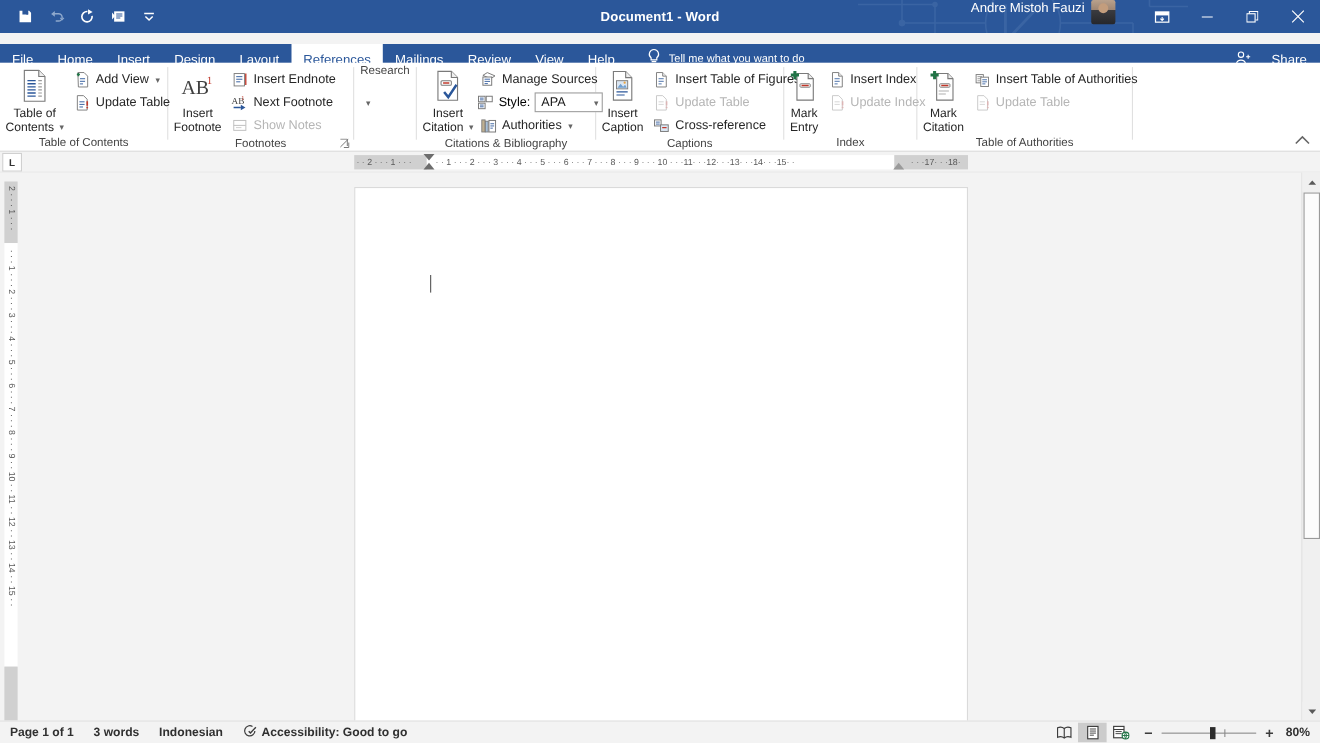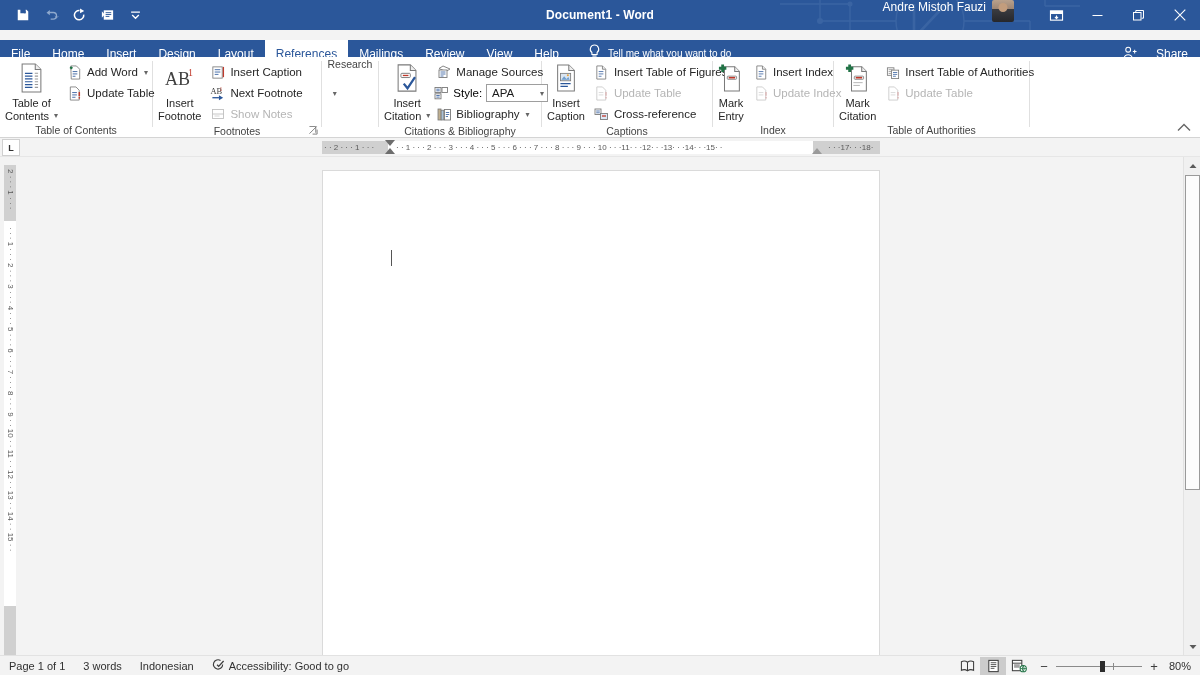--- a/index.html
+++ b/index.html
@@ -176,21 +176,21 @@
   .vs-btn.up { top: 0; } .vs-btn.down { bottom: 0; }
   .vs-thumb {
     position: absolute; left: 1px; top: 18px; width: 15px; height: 315px;
     background: #fcfcfc; border: 1px solid #9a9a9a;
   }
 
   
   .statusbar {
     position: absolute; bottom: 0; left: 0; width: 1200px; height: 20px;
     background: #f3f3f3; border-top: 1px solid #e2e2e2;
-    display: flex; align-items: center; font-size: 11px; color: #303030;
+    display: flex; align-items: center; font-size: 11px; color: #303030; font-weight: bold;
   }
   .sb-item { padding: 0 9px; display: flex; align-items: center; gap: 4px; white-space: nowrap; }
   .sb-right { position: absolute; right: 0; top: 0; height: 20px; display: flex; align-items: center; }
   .view-btn {
     width: 26px; height: 18px; display: flex; align-items: center; justify-content: center;
     color: #3c3c3c;
   }
   .view-btn.active { background: #ccc; }
   .zoom-wrap { display: flex; align-items: center; gap: 6px; padding: 0 8px 0 6px; }
   .zoom-track { position: relative; width: 86px; height: 1px; background: #8a8a8a; }
@@ -347,21 +347,21 @@
         </div>
         <div class="small-col" style="margin-left:6px">
           <div class="small-btn">
             <span class="small-ico">
               <svg width="14" height="15" viewBox="0 0 14 16">
                   <path d="M2.5 1h6l3.5 3.5V15h-9z" fill="#fff" stroke="#7a7a7a" stroke-width=".9"></path>
                   <path d="M4.5 7h5M4.5 9.5h5M4.5 12h3" stroke="#2b579a" stroke-width=".9"></path>
                   <path d="M3 1.5v3M1.5 3h3" stroke="#217346" stroke-width="1.5"></path>
                 </svg>
             </span>
-            <span>Add Word</span>
+            <span>Add View</span>
             <span class="caret">▾</span>
           </div>
           <div class="small-btn">
             <span class="small-ico">
               <svg width="14" height="15" viewBox="0 0 14 16">
                   <path d="M2 1h6l3.5 3.5V15H2z" fill="#fff" stroke="#7a7a7a" stroke-width=".9"></path>
                   <path d="M4 7h5M4 9.5h5M4 12h3.5" stroke="#2b579a" stroke-width=".9"></path>
                   <path d="M11.6 6.5v4.2" stroke="#c0392b" stroke-width="1.6"></path>
                   <circle cx="11.6" cy="12.6" r=".9" fill="#c0392b"></circle>
                 </svg>
@@ -388,21 +388,21 @@
         </div>
         <div class="small-col" style="margin-left:6px">
           <div class="small-btn">
             <span class="small-ico">
               <svg width="14" height="15" viewBox="0 0 14 16">
                   <rect x="1.5" y="2" width="10" height="12" fill="#fff" stroke="#7a7a7a" stroke-width=".9"></rect>
                   <path d="M3.5 5h6M3.5 7.5h6M3.5 10h4" stroke="#2b579a" stroke-width=".9"></path>
                   <path d="M12.8 2v11" stroke="#c0392b" stroke-width="1.3"></path>
                 </svg>
             </span>
-            <span>Insert Caption</span>
+            <span>Insert Endnote</span>
           </div>
           <div class="small-btn">
             <span class="small-ico">
               <svg width="16" height="15" viewBox="0 0 16 16">
                   <text x="0" y="9" font-family="Liberation Serif, serif" font-size="9" fill="#404040">AB</text>
                   <text x="9.5" y="5" font-family="Liberation Serif, serif" font-size="6" fill="#c0392b">1</text>
                   <path d="M2 12.5h7" stroke="#2b579a" stroke-width="1.4"></path>
                   <path d="M9 9.8 L13.5 12.5 L9 15.2Z" fill="#2b579a"></path>
                 </svg>
             </span>
@@ -484,21 +484,21 @@
           </div>
           <div class="small-btn">
             <span class="small-ico">
               <svg width="15" height="15" viewBox="0 0 15 15">
                   <rect x="1" y="2" width="3" height="11" fill="#c0b090" stroke="#7a7a7a" stroke-width=".8"></rect>
                   <rect x="4.2" y="3.2" width="2.6" height="9.8" fill="#a8c0d8" stroke="#7a7a7a" stroke-width=".8"></rect>
                   <rect x="7.5" y="2.5" width="6" height="10.5" fill="#fff" stroke="#7a7a7a" stroke-width=".9"></rect>
                   <path d="M8.8 5.5h3.4M8.8 7.5h3.4M8.8 9.5h2.2" stroke="#2b579a" stroke-width=".8"></path>
                 </svg>
             </span>
-            <span>Bibliography</span>
+            <span>Authorities</span>
             <span class="caret">▾</span>
           </div>
         </div>
       </div>
       <div class="group-label">Citations &amp; Bibliography</div>
     </div>
     <div class="group-sep"></div>
 
     <div class="group" style="width:170px">
       <div class="group-body">

